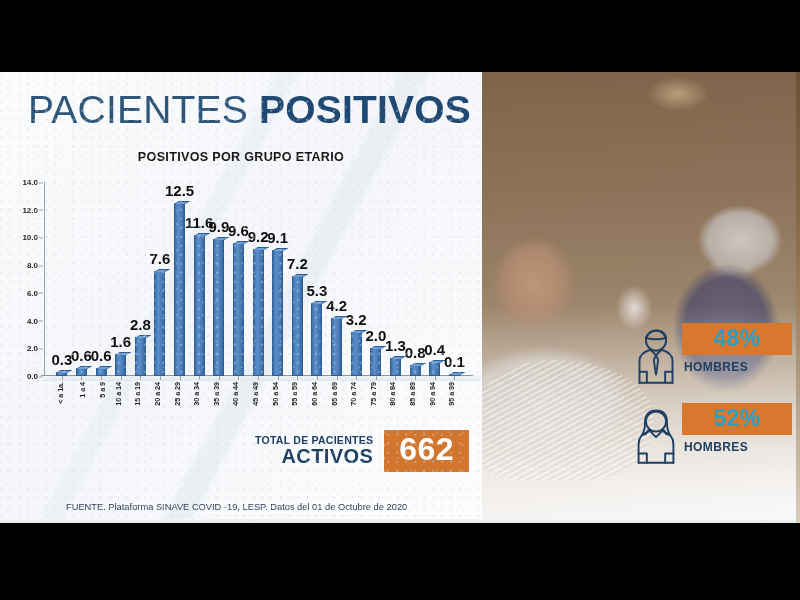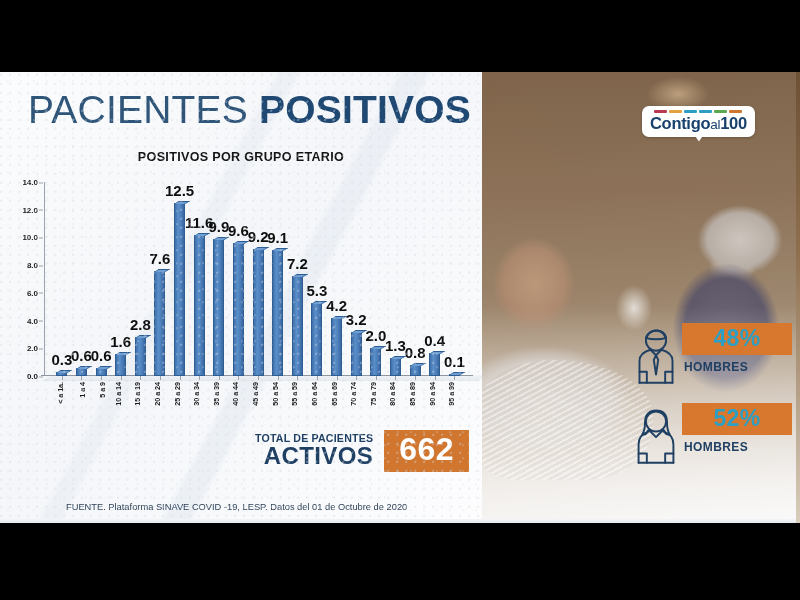--- a/index.html
+++ b/index.html
@@ -172,21 +172,21 @@
     display: flex;
     align-items: center;
     gap: 11px;
   }
   #total-text { text-align: right; line-height: 1.02; }
   #total-label {
     font-size: 10.6px; font-weight: 700; color: #1f3f63;
     letter-spacing: .2px;
   }
   #total-word {
-    font-size: 24px; font-weight: 700; color: #1f3f63;
+    font-size: 20px; font-weight: 700; color: #1f3f63;
     letter-spacing: .4px;
   }
   #total-value {
     background: #d0762f;
     color: #fff;
     font-size: 32px; font-weight: 700;
     padding: 3px 15px 5px;
     line-height: 1.06;
     letter-spacing: .5px;
   }
@@ -468,21 +468,21 @@
                 <div class="cat-label">80 a 84</div>
               </div>
               <div class="bar-slot">
                 <div class="bar" style="height: 11.0857px;">
                   <div class="bar-val">0.8</div>
                 </div>
                 <div class="tickmark"></div>
                 <div class="cat-label">85 a 89</div>
               </div>
               <div class="bar-slot">
-                <div class="bar" style="height: 23px;">
+                <div class="bar" style="height: 14px;">
                   <div class="bar-val">0.4</div>
                 </div>
                 <div class="tickmark"></div>
                 <div class="cat-label">90 a 94</div>
               </div>
               <div class="bar-slot">
                 <div class="bar" style="height: 2px;">
                   <div class="bar-val">0.1</div>
                 </div>
                 <div class="tickmark"></div>
@@ -501,33 +501,20 @@
       </div>
 
       <div id="source">FUENTE. Plataforma SINAVE COVID -19, LESP. Datos del 01 de Octubre de 2020</div>
     </div>
 
     <div id="right-panel">
       <div class="photo"></div>
       <div class="photo-warm-veil"></div>
       <div class="photo-stripes"></div>
 
-      <div id="logo">
-        <div id="logo-dashes">
-            <span style="background: rgb(185, 58, 82);"></span>
-            <span style="background: rgb(224, 163, 63);"></span>
-            <span style="background: rgb(46, 159, 196);"></span>
-            <span style="background: rgb(46, 159, 196);"></span>
-            <span style="background: rgb(90, 168, 79);"></span>
-            <span style="background: rgb(208, 118, 47);"></span>
-          </div>
-        <div id="logo-text">
-          <span class="lw-b">Contigo</span><span class="lw-l">al</span><span class="lw-b">100</span>
-        </div>
-      </div>
 
       <div class="gstat" id="gstat-hombres">
         <svg class="gicon" viewBox="0 0 48 66" fill="none" stroke="#1f3f63" stroke-width="2.1" stroke-linecap="round" stroke-linejoin="round">
           <circle cx="24" cy="14" r="11"></circle>
           <path d="M13 11c2-6 8-8 12-8s9 2 10 8"></path>
           <path d="M13 11c3 1 7 1.6 11 1.6S32 12 35 11"></path>
           <path d="M18 24l6 6 6-6"></path>
           <path d="M24 30l-2.4 5 2.4 16 2.4-16z"></path>
           <path d="M18 24c-7 2-12 5-12 12v24"></path>
           <path d="M30 24c7 2 12 5 12 12v24"></path>

